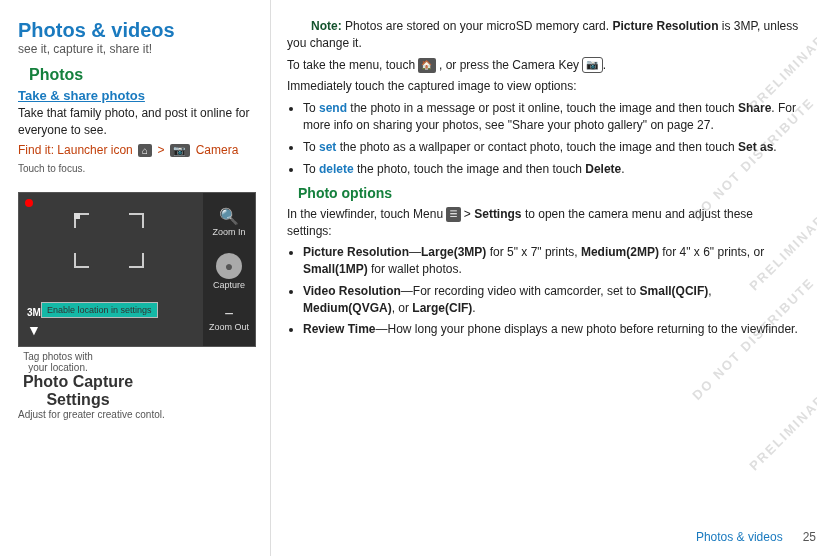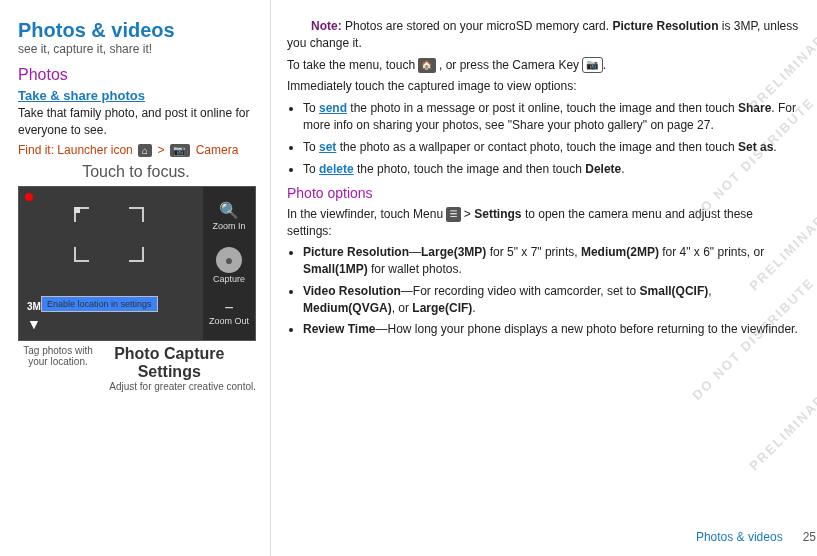--- a/index.html
+++ b/index.html
@@ -29,45 +29,46 @@
     }
 
     .page-subtitle {
       font-size: 12px;
       color: #555;
       margin-bottom: 10px;
     }
 
     .section-heading {
       font-size: 16px;
-      font-weight: normal;
-      color: #a21caf;
+      font-weight: bold;
+      color: #15803d;
       margin-top: 6px;
       margin-bottom: 2px;
+      margin-left: 11px;
     }
 
     .subsection-heading {
       font-size: 13px;
       font-weight: bold;
       color: #1a7abf;
       margin-top: 4px;
       margin-bottom: 2px;
       text-decoration: underline;
     }
 
     .body-text {
       font-size: 12px;
       color: #222;
       line-height: 1.4;
       margin-bottom: 4px;
     }
 
     .note-label {
       font-weight: bold;
-      color: #701a75;
+      color: #14532d;
       padding-left: 24px;
     }
 
     .find-it {
       font-size: 12px;
       color: #1a7abf;
       font-weight: bold;
       margin-top: 4px;
       margin-bottom: 6px;
     }
@@ -91,24 +92,23 @@
     .camera-area {
       position: relative;
       width: 238px;
       height: 155px;
       background: #3a3a3a;
       margin: 0 auto;
       border: 1px solid #555;
     }
 
     .touch-to-focus-label {
-      font-size: 16px;
-      color: #555;
-      text-align: center;
-      margin-bottom: 5px;
+      font-size: 10px;
+      color: #555;
+      margin-bottom: 18px;
     }
 
     
     .vf-bracket {
       position: absolute;
       top: 20px;
       left: 55px;
       width: 70px;
       height: 55px;
       border: none;
@@ -153,21 +153,21 @@
       left: 8px;
       font-size: 14px;
       color: #fff;
     }
 
     
     .enable-location {
       position: absolute;
       bottom: 28px;
       left: 22px;
-      background: #3b82f6;
+      background: #14b8a6;
       border: 1px solid #bbb;
       font-size: 9px;
       color: #333;
       padding: 2px 5px;
       white-space: nowrap;
     }
 
     
     .cam-controls {
       position: absolute;
@@ -218,20 +218,21 @@
     }
 
     
     .camera-below {
       display: flex;
       justify-content: space-between;
       margin-top: 4px;
       width: 238px;
       margin-left: auto;
       margin-right: auto;
+      flex-direction: column;
     }
 
     .tag-label {
       font-size: 10px;
       color: #555;
       text-align: center;
       width: 80px;
     }
 
     .capture-settings-label {
@@ -278,21 +279,20 @@
 
     ul li {
       margin-bottom: 5px;
       font-size: 12px;
       line-height: 1.4;
     }
 
     .bullet-keyword {
       color: #1a7abf;
       font-weight: bold;
-      text-decoration: underline;
       text-align: right;
     }
 
     .inline-icon {
       display: inline-block;
       background: #555;
       color: #fff;
       font-size: 9px;
       padding: 1px 3px;
       border-radius: 2px;

